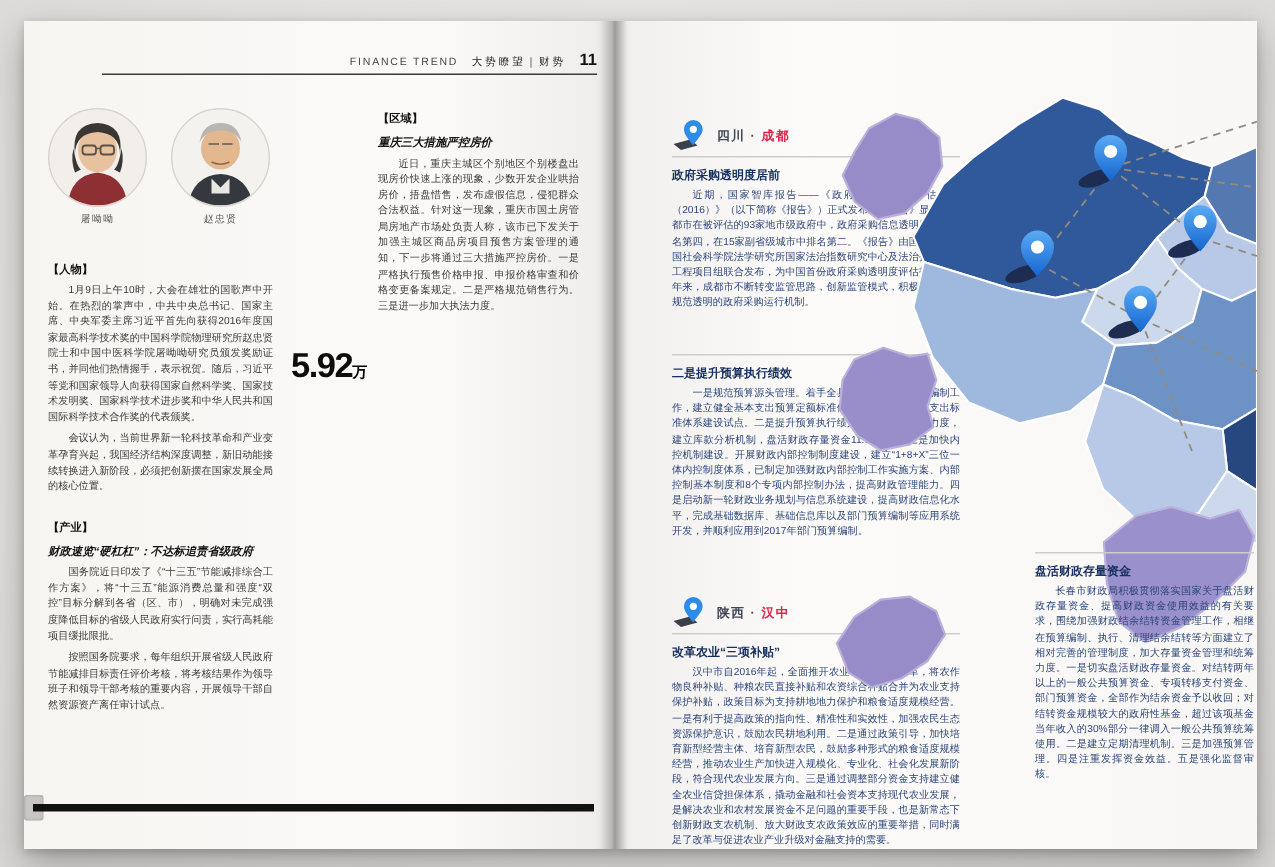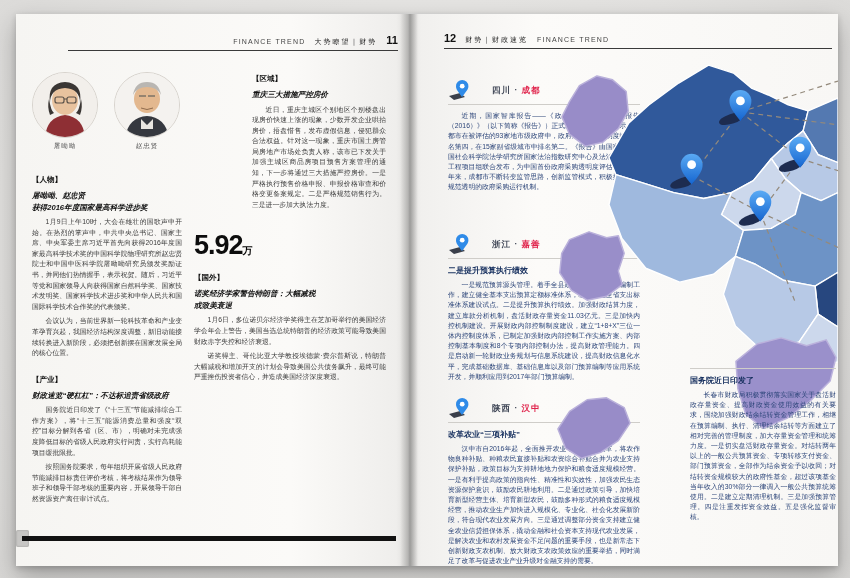--- a/index.html
+++ b/index.html
@@ -35,27 +35,27 @@
   .pcap{font-size:6.5px;color:#555;margin-top:4px;letter-spacing:1px;}
 
   .seclabel{font-size:7.5px;font-weight:bold;color:#111;margin-top:16px;}
   .sectitle{font-size:7.6px;font-weight:bold;color:#141414;line-height:11.5px;margin-top:5px;white-space:pre-line;font-style:italic;}
   .para{font-size:6.8px;color:#3a3a3a;line-height:10.6px;text-align:justify;text-indent:2em;margin-top:4px;}
   .dash-para{text-indent:0;}
 
   .indent-block{margin-left:58px;width:134px;}
   .num-row{display:flex;margin-top:14px;}
   .bignum-wrap{width:60px;flex:none;padding-top:6px;}
-  .bignum{font-size:27px;font-weight:bold;color:#0d0d0d;letter-spacing:-1px;font-family:"Liberation Sans","DejaVu Sans",sans-serif;}
+  .bignum{font-size:23px;font-weight:bold;color:#0d0d0d;letter-spacing:-1px;font-family:"Liberation Sans","DejaVu Sans",sans-serif;}
   .bignum-unit{font-size:10px;font-weight:bold;}
   .num-text{flex:1;}
 
   .blackbar{position:absolute;left:6px;right:12px;top:522px;height:5px;background:#121212;}
   .graytab{position:absolute;left:0px;top:516px;width:13px;height:17px;background:#c7c6c4;border-radius:2px;box-shadow:inset 0 0 2px rgba(0,0,0,.25);}
-  .loc-row{display:flex;align-items:center;gap:20px;height:22px;}
+  .loc-row{display:flex;align-items:center;gap:6px;height:22px;}
   .loc-pin{flex:none;width:24px;height:22px;}
   .loc-name{font-size:8.5px;font-weight:bold;color:#3f4656;letter-spacing:1px;}
   .loc-city{color:#e0244c;}
   .loc-rule{border-bottom:1px solid #cfcdc9;margin-top:2px;margin-bottom:6px;}
   .rp-title{font-size:8px;font-weight:bold;color:#17305f;line-height:11px;margin-bottom:4px;white-space:pre-line;}
   .rp-body{font-size:6.8px;color:#2c4579;line-height:10.2px;text-align:justify;text-indent:2em;}
   .sec1{position:absolute;left:40px;top:66px;width:192px;}
   .sec2{position:absolute;left:40px;top:220px;width:192px;}
   .sec3{position:absolute;left:40px;top:384px;width:192px;}
   .sec4{position:absolute;left:282px;top:352px;width:146px;z-index:4;}
@@ -106,22 +106,20 @@
               <path d="M18,22 Q20,9 32,9 Q44,9 46,22 Q42,14 32,14 Q22,14 18,22 Z" fill="#b9b6b2"></path>
               <path d="M24,23 h7 M33,23 h7" stroke="#7d7367" stroke-width="1.4"></path>
               <path d="M26,35 q6,3 12,0" stroke="#8f6b4e" stroke-width="1" fill="none"></path>
             </svg>
           </div>
           <div class="pcap" data-interactable="false">赵忠贤</div>
         </div>
       </div>
 
       <div class="seclabel" style="margin-top:24px" data-interactable="false">【人物】</div>
-      <div class="sectitle" data-interactable="false">屠呦呦、赵忠贤
-获得2016年度国家最高科学进步奖</div>
       <div class="para" data-interactable="false">1月9日上午10时，大会在雄壮的国歌声中开始。在热烈的掌声中，中共中央总书记、国家主席、中央军委主席习近平首先向获得2016年度国家最高科学技术奖的中国科学院物理研究所赵忠贤院士和中国中医科学院屠呦呦研究员颁发奖励证书，并同他们热情握手，表示祝贺。随后，习近平等党和国家领导人向获得国家自然科学奖、国家技术发明奖、国家科学技术进步奖和中华人民共和国国际科学技术合作奖的代表颁奖。</div>
       <div class="para" data-interactable="false">会议认为，当前世界新一轮科技革命和产业变革孕育兴起，我国经济结构深度调整，新旧动能接续转换进入新阶段，必须把创新摆在国家发展全局的核心位置。</div>
 
       <div class="seclabel" data-interactable="false">【产业】</div>
       <div class="sectitle" data-interactable="false">财政速览“硬杠杠”：不达标追责省级政府</div>
       <div class="para" data-interactable="false">国务院近日印发了《“十三五”节能减排综合工作方案》，将“十三五”能源消费总量和强度“双控”目标分解到各省（区、市），明确对未完成强度降低目标的省级人民政府实行问责，实行高耗能项目缓批限批。</div>
       <div class="para" data-interactable="false">按照国务院要求，每年组织开展省级人民政府节能减排目标责任评价考核，将考核结果作为领导班子和领导干部考核的重要内容，开展领导干部自然资源资产离任审计试点。</div>
     </div>
 
     <div class="colB" data-interactable="false">
@@ -130,40 +128,28 @@
         <div class="sectitle" data-interactable="false">重庆三大措施严控房价</div>
         <div class="para" data-interactable="false">近日，重庆主城区个别地区个别楼盘出现房价快速上涨的现象，少数开发企业哄抬房价，捂盘惜售，发布虚假信息，侵犯群众合法权益。针对这一现象，重庆市国土房管局房地产市场处负责人称，该市已下发关于加强主城区商品房项目预售方案管理的通知，下一步将通过三大措施严控房价。一是严格执行预售价格申报、申报价格审查和价格变更备案规定。二是严格规范销售行为。三是进一步加大执法力度。</div>
       </div>
 
       <div class="num-row" data-interactable="false">
         <div class="bignum-wrap" data-interactable="false">
           <span class="bignum" data-interactable="false">5.92</span><span class="bignum-unit" data-interactable="false">万</span>
         </div>
       </div>
 
-      <div data-interactable="false" style="margin-top:12px">
-        <div class="seclabel" style="margin-top:0" data-interactable="false">【国外】</div>
-        <div class="sectitle" data-interactable="false">诺奖经济学家警告特朗普：大幅减税
-或致美衰退</div>
-        <div class="para" data-interactable="false">1月6日，多位诺贝尔经济学奖得主在芝加哥举行的美国经济学会年会上警告，美国当选总统特朗普的经济政策可能导致美国财政赤字失控和经济衰退。</div>
-        <div class="para" data-interactable="false">诺奖得主、哥伦比亚大学教授埃德蒙·费尔普斯说，特朗普大幅减税和增加开支的计划会导致美国公共债务飙升，最终可能严重挫伤投资者信心，并造成美国经济深度衰退。</div>
-      </div>
     </div>
 
     <div class="graytab" data-interactable="false"></div>
     <div class="blackbar" data-interactable="false"></div>
   </div>
 
   <div class="page right" data-interactable="false">
 
-    <div class="hdr hdr-r" data-interactable="false">
-      <span class="pnum" data-interactable="false">12</span>
-      <span class="cn" data-interactable="false">财势｜财政速览</span>
-      <span data-interactable="false">FINANCE TREND</span>
-    </div>
 
     <div class="map-wrap" data-interactable="false">
       <svg width="234" height="340" viewBox="0 0 235 335" data-interactable="false">
         <defs>
           <linearGradient id="pinGrad" x1="0" y1="0" x2="0" y2="1">
             <stop offset="0" stop-color="#5aaaf4"></stop>
               <stop offset="1" stop-color="#1565d0"></stop>
           </linearGradient>
         </defs>
 
@@ -244,38 +230,25 @@
               <circle cx="14.2" cy="6.2" r="2.4" fill="#fff"></circle>
             </svg>
         </span>
         <span class="loc-name" data-interactable="false">
           <span data-interactable="false">四川</span>
           <span data-interactable="false">·</span>
           <span class="loc-city" data-interactable="false">成都</span>
         </span>
       </div>
       <div class="loc-rule" data-interactable="false"></div>
+      <div class="rp-title" data-interactable="false">政府采购透明度居前</div>
       <div class="rp-body" data-interactable="false">近期，国家智库报告——《政府采购透明度评估报告（2016）》（以下简称《报告》）正式发布。《报告》显示，成都市在被评估的93家地市级政府中，政府采购信息透明度综合排名第四，在15家副省级城市中排名第二。《报告》由国家智库中国社会科学院法学研究所国家法治指数研究中心及法治指数创新工程项目组联合发布，为中国首份政府采购透明度评估报告。近年来，成都市不断转变监管思路，创新监管模式，积极推动建立规范透明的政府采购运行机制。</div>
     </div>
 
     <div class="sec2" data-interactable="false">
-      <div class="loc-row" data-interactable="false">
-        <span class="loc-pin" data-interactable="false">
-          <svg width="24" height="22" viewBox="0 0 24 22">
-              <polygon points="1,16 12,13 17,17 6,20" fill="#3a3f4a"></polygon>
-              <path d="M14,17 C10,11.5 8,9.5 8,6.2 A6.2,6.2 0 1,1 20.4,6.2 C20.4,9.5 18,11.5 14,17 Z" fill="#2f8be8"></path>
-              <circle cx="14.2" cy="6.2" r="2.4" fill="#fff"></circle>
-            </svg>
-        </span>
-        <span class="loc-name" data-interactable="false">
-          <span data-interactable="false">浙江</span>
-          <span data-interactable="false">·</span>
-          <span class="loc-city" data-interactable="false">嘉善</span>
-        </span>
-      </div>
       <div class="loc-rule" data-interactable="false"></div>
       <div class="rp-title" data-interactable="false">二是提升预算执行绩效</div>
       <div class="rp-body" data-interactable="false">一是规范预算源头管理。着手全县政府综合财务报告编制工作，建立健全基本支出预算定额标准体系，积极实施全省支出标准体系建设试点。二是提升预算执行绩效。加强财政结算力度，建立库款分析机制，盘活财政存量资金11.03亿元。三是加快内控机制建设。开展财政内部控制制度建设，建立“1+8+X”三位一体内控制度体系，已制定加强财政内部控制工作实施方案、内部控制基本制度和8个专项内部控制办法，提高财政管理能力。四是启动新一轮财政业务规划与信息系统建设，提高财政信息化水平，完成基础数据库、基础信息库以及部门预算编制等应用系统开发，并顺利应用到2017年部门预算编制。</div>
     </div>
 
     <div class="sec3" data-interactable="false">
       <div class="loc-row" data-interactable="false">
         <span class="loc-pin" data-interactable="false">
           <svg width="24" height="22" viewBox="0 0 24 22">
               <polygon points="1,16 12,13 17,17 6,20" fill="#3a3f4a"></polygon>
@@ -289,20 +262,20 @@
           <span class="loc-city" data-interactable="false">汉中</span>
         </span>
       </div>
       <div class="loc-rule" data-interactable="false"></div>
       <div class="rp-title" data-interactable="false">改革农业“三项补贴”</div>
       <div class="rp-body" data-interactable="false">汉中市自2016年起，全面推开农业“三项补贴”改革，将农作物良种补贴、种粮农民直接补贴和农资综合补贴合并为农业支持保护补贴，政策目标为支持耕地地力保护和粮食适度规模经营。一是有利于提高政策的指向性、精准性和实效性，加强农民生态资源保护意识，鼓励农民耕地利用。二是通过政策引导，加快培育新型经营主体、培育新型农民，鼓励多种形式的粮食适度规模经营，推动农业生产加快进入规模化、专业化、社会化发展新阶段，符合现代农业发展方向。三是通过调整部分资金支持建立健全农业信贷担保体系，撬动金融和社会资本支持现代农业发展，是解决农业和农村发展资金不足问题的重要手段，也是新常态下创新财政支农机制、放大财政支农政策效应的重要举措，同时满足了改革与促进农业产业升级对金融支持的需要。</div>
     </div>
 
     <div class="sec4" data-interactable="false">
       <div class="loc-rule" data-interactable="false"></div>
-      <div class="rp-title" data-interactable="false">国务院近日印发了</div>
+      <div class="rp-title" data-interactable="false">盘活财政存量资金</div>
       <div class="rp-body" data-interactable="false">长春市财政局积极贯彻落实国家关于盘活财政存量资金、提高财政资金使用效益的有关要求，围绕加强财政结余结转资金管理工作，相继在预算编制、执行、清理结余结转等方面建立了相对完善的管理制度，加大存量资金管理和统筹力度。一是切实盘活财政存量资金。对结转两年以上的一般公共预算资金、专项转移支付资金、部门预算资金，全部作为结余资金予以收回；对结转资金规模较大的政府性基金，超过该项基金当年收入的30%部分一律调入一般公共预算统筹使用。二是建立定期清理机制。三是加强预算管理。四是注重发挥资金效益。五是强化监督审核。</div>
     </div>
 
   </div>
 
   <div class="gutter" data-interactable="false"></div>
 </div>
 
 </body></html>

